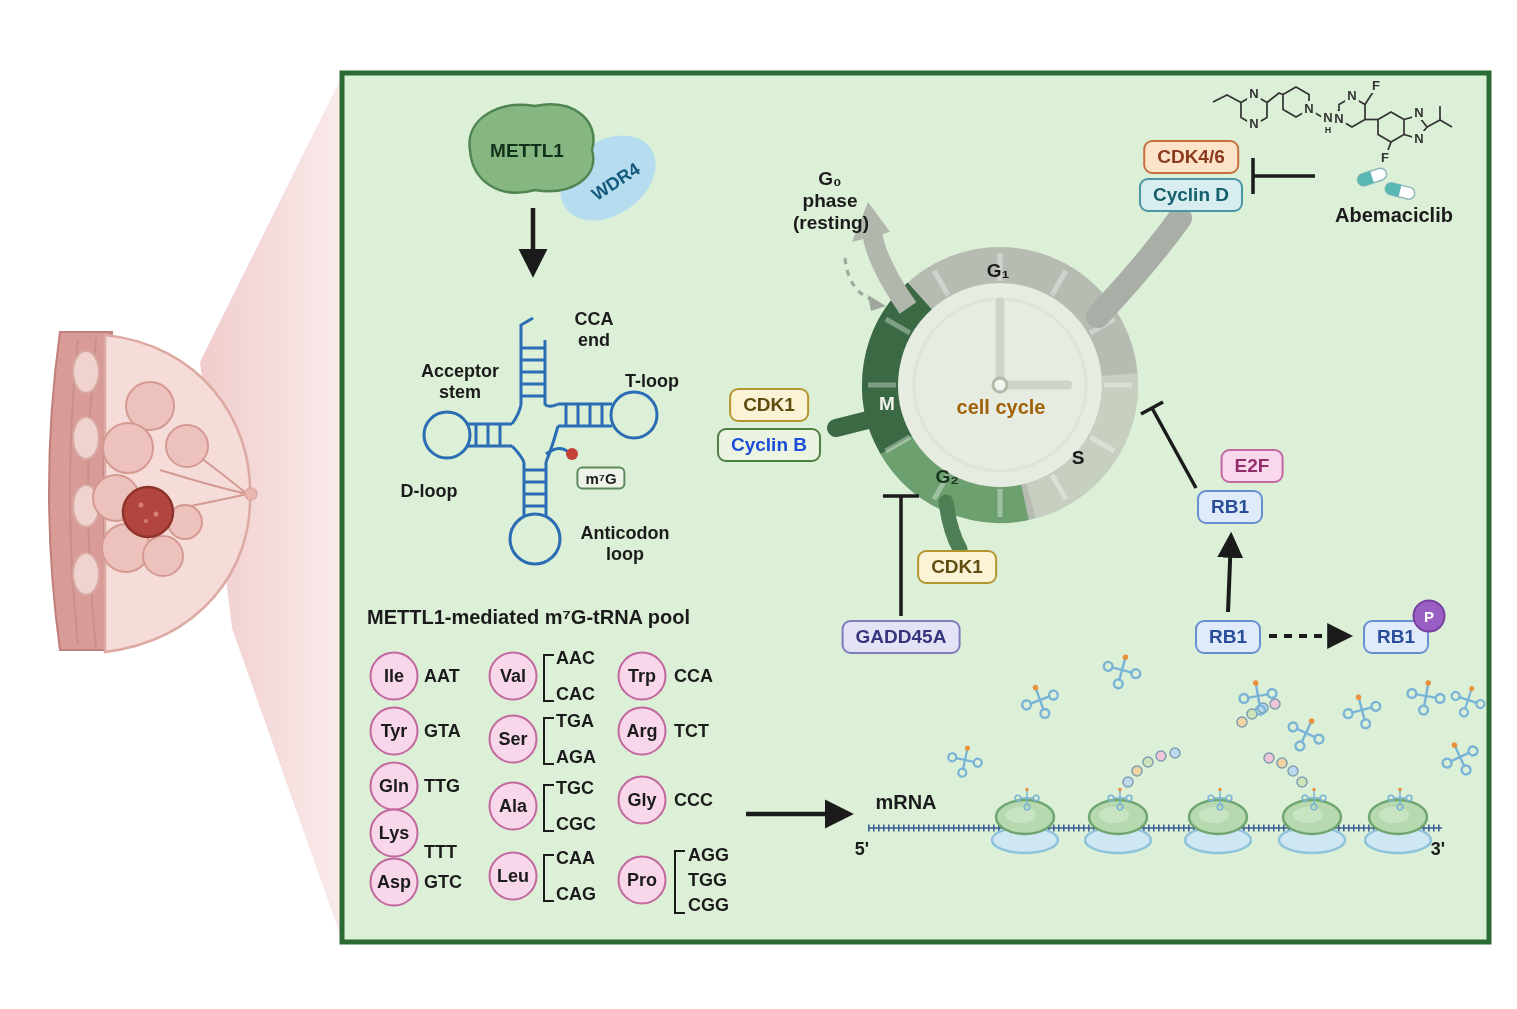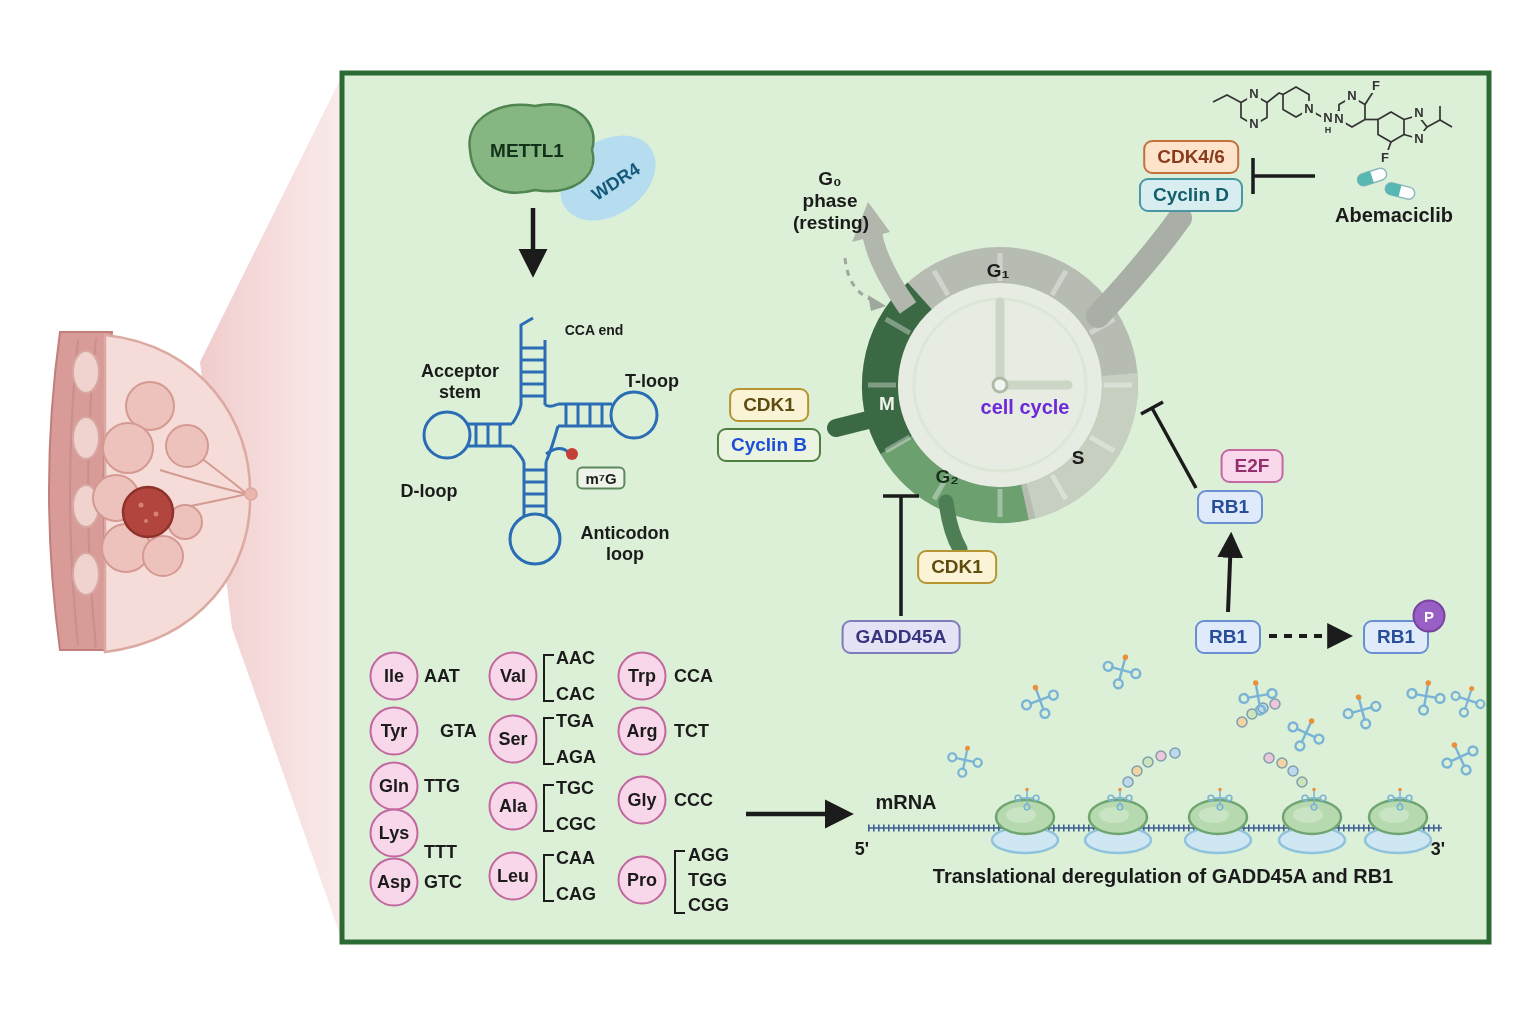--- a/index.html
+++ b/index.html
@@ -254,32 +254,33 @@
       <use href="#tr" transform="translate(1460,757) rotate(-25) scale(1.1)"></use>
       <use href="#tr" transform="translate(1468,700) rotate(18) scale(1.0)"></use>
       <use href="#tr" transform="translate(965,760) rotate(12) scale(1.0)"></use>
     </g>
   </g>
 </svg>
 
 <div class="lbl" style="left:527px;top:151px;font-size:19px;color:#12311a;">METTL1</div>
 <div class="lbl rot" style="left:616px;top:182px;font-size:18px;color:#155a7c;">WDR4</div>
 
-<div class="lbl" style="left:594px;top:330px;width:64px;font-size:14px;">CCA end</div>
+<div class="lbl" style="left:594px;top:330px;width:64px;font-size:18px;">CCA end</div>
 <div class="lbl" style="left:460px;top:382px;width:92px;font-size:18px;">Acceptor stem</div>
 <div class="lbl nowrap" style="left:652px;top:381px;font-size:18px;">T-loop</div>
 <div class="lbl nowrap" style="left:429px;top:491px;font-size:18px;">D-loop</div>
 <div class="lbl" style="left:625px;top:544px;width:104px;font-size:18px;">Anticodon loop</div>
 <div class="m7g-badge" style="left:601px;top:478px;border-radius:6px;">m⁷G</div>
 
+<div class="pool-title" style="left:367px;top:617px;">METTL1-mediated m⁷G-tRNA pool</div>
 
 <div class="aa" style="left:394px;top:676px;">Ile</div>
 <div class="codon" style="left:424px;top:676px;">AAT</div>
 <div class="aa" style="left:394px;top:731px;">Tyr</div>
-<div class="codon" style="left:424px;top:731px;margin-left:16px;">GTA</div>
+<div class="codon" style="left:424px;top:731px;">GTA</div>
 <div class="aa" style="left:394px;top:786px;">Gln</div>
 <div class="codon" style="left:424px;top:786px;">TTG</div>
 <div class="aa" style="left:394px;top:833px;">Lys</div>
 <div class="codon" style="left:424px;top:833px;margin-top:19px;">TTT</div>
 <div class="aa" style="left:394px;top:882px;">Asp</div>
 <div class="codon" style="left:424px;top:882px;">GTC</div>
 
 <div class="aa" style="left:513px;top:676px;">Val</div>
 <div class="bracket" style="left:543px;top:654px;height:44px;"></div>
 <div class="codon" style="left:556px;top:658px;">AAC</div>
@@ -307,33 +308,32 @@
 <div class="bracket" style="left:674px;top:850px;height:60px;"></div>
 <div class="codon" style="left:688px;top:855px;">AGG</div>
 <div class="codon" style="left:688px;top:880px;">TGG</div>
 <div class="codon" style="left:688px;top:905px;">CGG</div>
 
 <div class="lbl" style="left:830px;top:201px;width:74px;font-size:19px;">G₀ phase (resting)</div>
 <div class="lbl nowrap" style="left:998px;top:271px;font-size:19px;">G₁</div>
 <div class="lbl nowrap" style="left:1078px;top:458px;font-size:19px;">S</div>
 <div class="lbl nowrap" style="left:947px;top:477px;font-size:19px;color:#17331d;">G₂</div>
 <div class="lbl nowrap" style="left:887px;top:404px;font-size:19px;color:#f0f4ec;">M</div>
-<div class="lbl nowrap" style="left:1001px;top:407px;font-size:20px;color:#6d28d9;margin-left:24px;">cell cycle</div>
+<div class="lbl nowrap" style="left:1001px;top:407px;font-size:20px;color:#a16207;">cell cycle</div>
 
 <div class="nbox b-cdk1" style="left:769px;top:405px;">CDK1</div>
 <div class="nbox b-cyclinb" style="left:769px;top:445px;">Cyclin B</div>
 <div class="nbox b-cdk46" style="left:1191px;top:157px;">CDK4/6</div>
 <div class="nbox b-cyclind" style="left:1191px;top:195px;">Cyclin D</div>
 <div class="lbl nowrap" style="left:1394px;top:215px;font-size:20px;">Abemaciclib</div>
 <div class="nbox b-cdk1" style="left:957px;top:567px;">CDK1</div>
 <div class="nbox b-gadd" style="left:901px;top:637px;">GADD45A</div>
 <div class="nbox b-e2f" style="left:1252px;top:466px;">E2F</div>
 <div class="nbox b-rb1" style="left:1230px;top:507px;">RB1</div>
 <div class="nbox b-rb1" style="left:1228px;top:637px;">RB1</div>
 <div class="nbox b-rb1" style="left:1396px;top:637px;">RB1</div>
 <div class="p-badge" style="left:1429px;top:616px;">P</div>
 
 <div class="lbl nowrap" style="left:906px;top:802px;font-size:20px;">mRNA</div>
 <div class="lbl nowrap" style="left:862px;top:849px;font-size:18px;">5'</div>
 <div class="lbl nowrap" style="left:1438px;top:849px;font-size:18px;">3'</div>
-<div class="lbl nowrap" style="left:1163px;top:876px;font-size:20px;">Translational deregulation of GADD45A and RB1</div>
 
 </div>
 
 </body></html>

